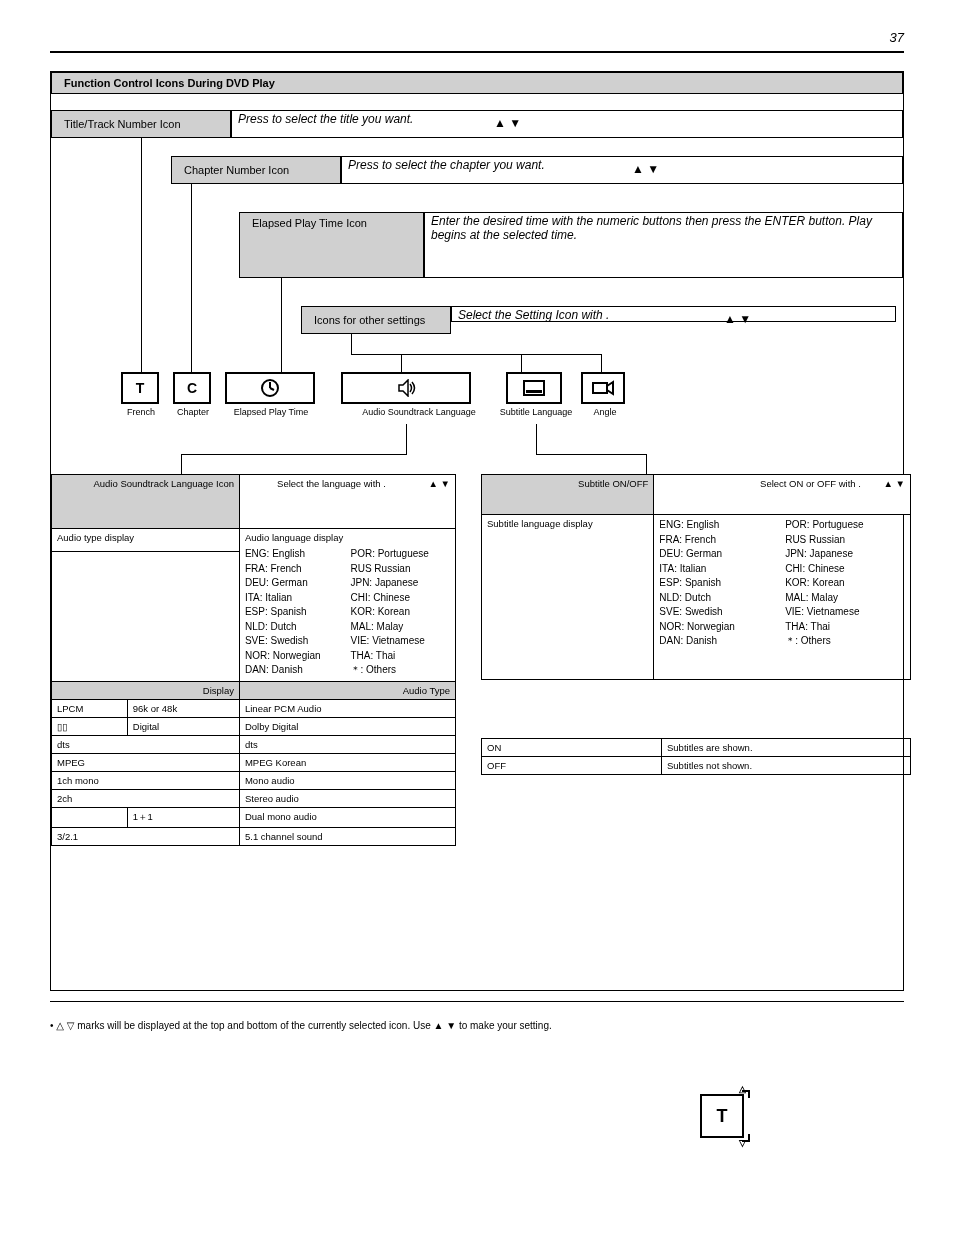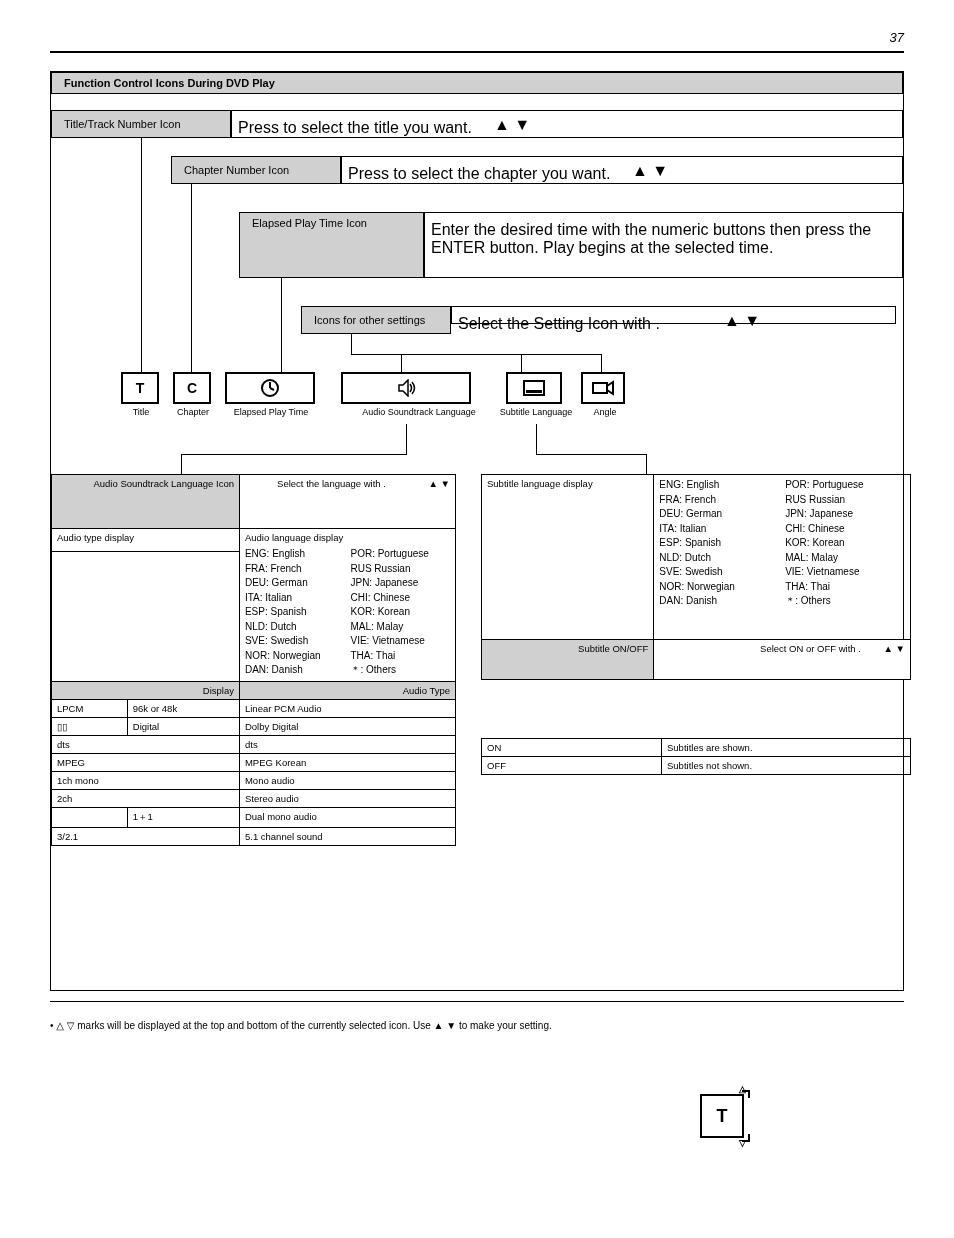--- a/index.html
+++ b/index.html
@@ -34,23 +34,24 @@
     border: 1px solid #000;
     padding: 4px 12px;
     font-size: 11px;
     position: absolute;
     display: flex;
     align-items: center;
   }
   .cell {
     background: #fff;
     border: 1px solid #000;
-    padding: 8px 6px;
-    font-size: 16px;
-    position: absolute;
+    padding: 1px 6px;
+    font-size: 12px;
+    position: absolute;
+    font-style: italic;
   }
 
   .icon-box {
     position: absolute;
     width: 38px;
     height: 32px;
     border: 2px solid #000;
     background: #fff;
     display: flex;
     align-items: center;
@@ -158,21 +159,21 @@
     <span>Select the Setting Icon with     .</span>
     <span style="position:absolute;left:272px;top:5px;">▲ ▼</span>
   </div>
   <div class="connector" style="left:300px;top:262px;width:1px;height:20px;"></div>
   <div class="connector" style="left:300px;top:282px;width:250px;height:1px;"></div>
   <div class="connector" style="left:350px;top:282px;width:1px;height:18px;"></div>
   <div class="connector" style="left:470px;top:282px;width:1px;height:18px;"></div>
   <div class="connector" style="left:550px;top:282px;width:1px;height:18px;"></div>
 
   <div class="icon-box" style="left:70px;top:300px;">T</div>
-  <div class="icon-label" style="left:50px;top:335px;">Title</div>
+  <div class="icon-label" style="left:50px;top:335px;">French</div>
 
   <div class="icon-box" style="left:122px;top:300px;">C</div>
   <div class="icon-label" style="left:102px;top:335px;">Chapter</div>
 
   <div class="icon-box" style="left:174px;top:300px;width:90px;">
     <svg width="20" height="20" viewBox="0 0 20 20">
         <circle cx="10" cy="10" r="8" fill="none" stroke="#000" stroke-width="2"></circle>
         <line x1="10" y1="10" x2="10" y2="4" stroke="#000" stroke-width="2"></line>
         <line x1="10" y1="10" x2="14" y2="12" stroke="#000" stroke-width="2"></line>
       </svg>
@@ -292,20 +293,27 @@
     <tr>
           <td colspan="2">3/2.1</td>
           <td>5.1 channel sound</td>
         </tr>
   </tbody>
     </table>
 
   <table class="mini-table" style="left:430px;top:402px;right:0;width:430px;">
     <tbody>
     <tr>
+      <th style="height:40px;">Subtitle ON/OFF</th>
+      <th style="background:#fff;">
+        <span>Select ON or OFF with     .</span>
+        <span style="margin-left:20px;">▲ ▼</span>
+      </th>
+    </tr>
+    <tr>
       <td style="height:165px;">Subtitle language display</td>
       <td>
         <div class="lang-grid">
           <div>
             <div>ENG: English</div>
             <div>FRA: French</div>
             <div>DEU: German</div>
             <div>ITA:  Italian</div>
             <div>ESP: Spanish</div>
             <div>NLD: Dutch</div>
@@ -320,27 +328,20 @@
             <div>CHI: Chinese</div>
             <div>KOR: Korean</div>
             <div>MAL: Malay</div>
             <div>VIE: Vietnamese</div>
             <div>THA: Thai</div>
             <div>＊:   Others</div>
           </div>
         </div>
       </td>
     </tr>
-    <tr>
-      <th style="height:40px;">Subtitle ON/OFF</th>
-      <th style="background:#fff;">
-        <span>Select ON or OFF with     .</span>
-        <span style="margin-left:20px;">▲ ▼</span>
-      </th>
-    </tr>
   </tbody>
     </table>
   <table class="mini-table" style="left:430px;top:666px;width:430px;">
     <tbody>
         <tr>
           <td style="width:180px;">ON</td>
           <td>Subtitles are shown.</td>
         </tr>
     <tr>
           <td>OFF</td>

